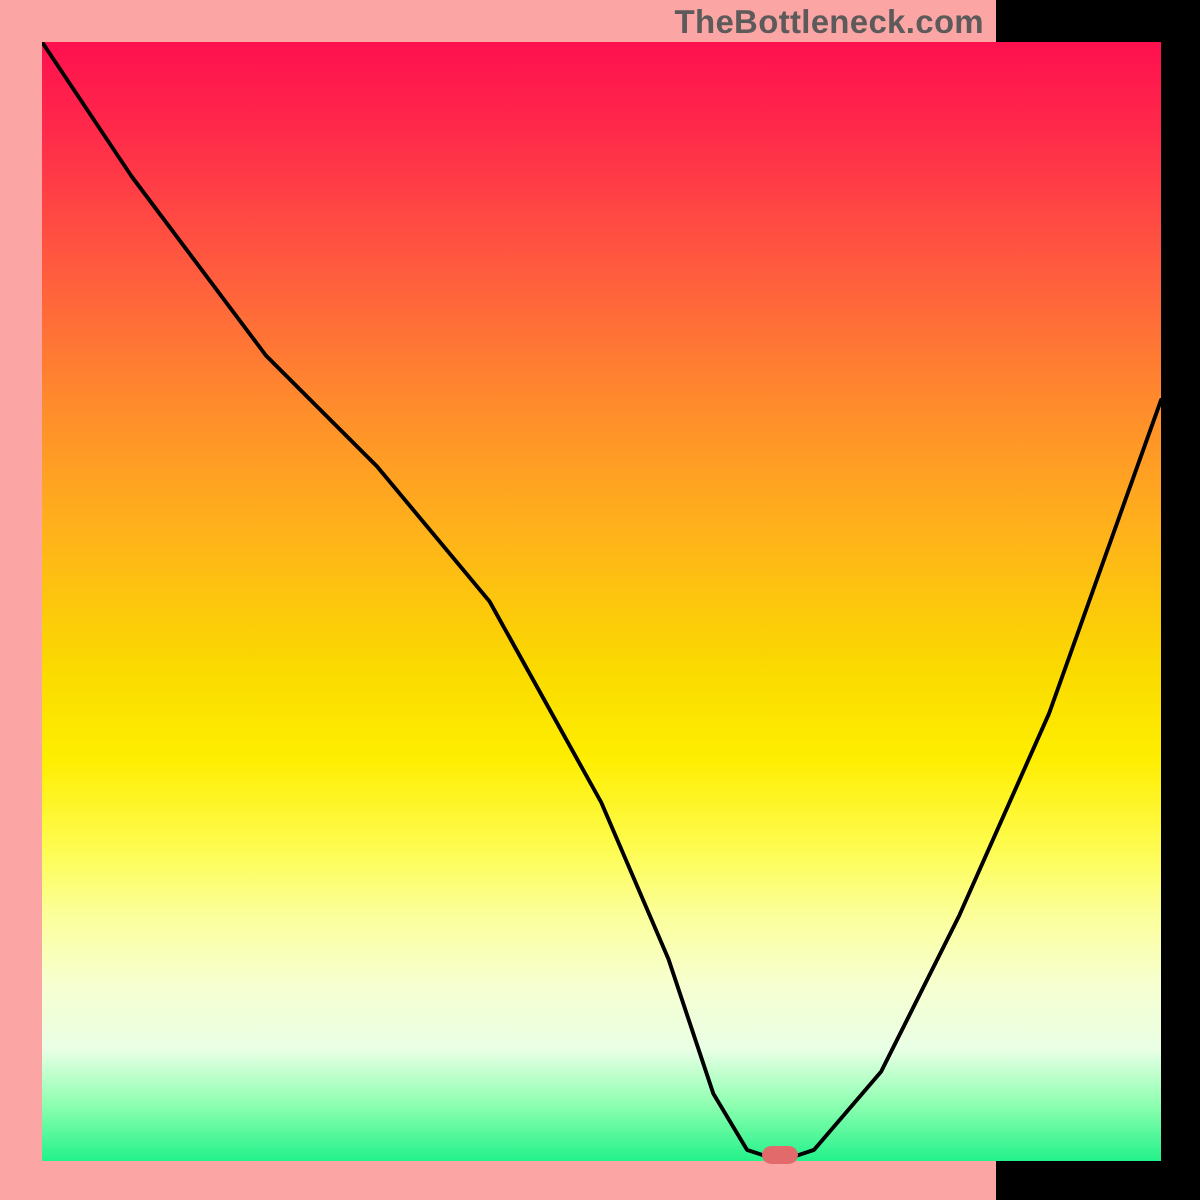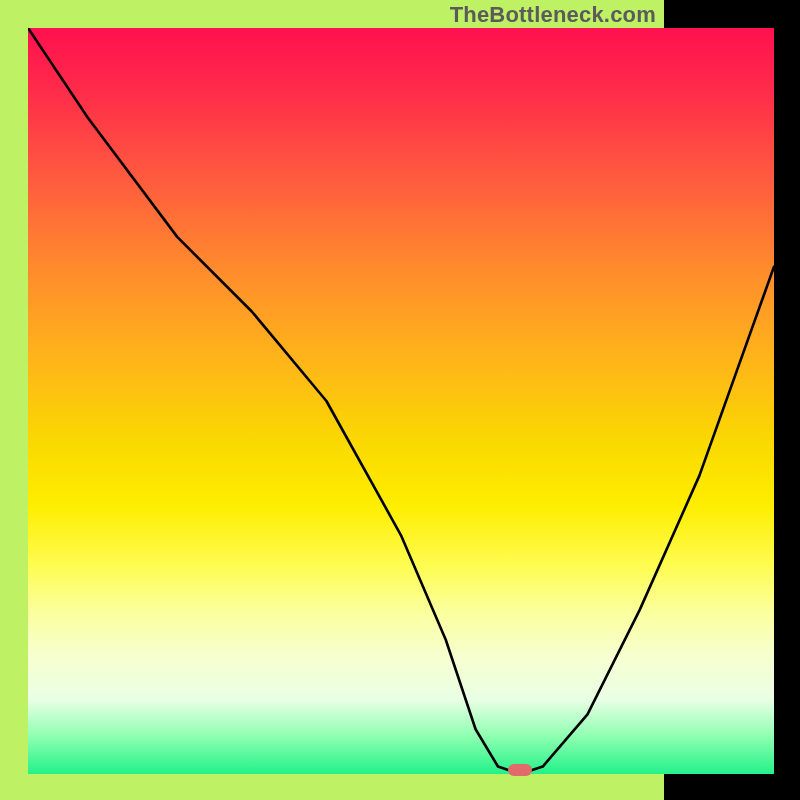--- a/index.html
+++ b/index.html
@@ -8,21 +8,21 @@
     width: 800px;
     height: 800px;
     background: #000;
     overflow: hidden;
     font-family: Arial, Helvetica, sans-serif;
   }
   .frame {
     position: relative;
     width: 664px;
     height: 800px;
-    background: #bef264;
+    background: #fca5a5;
   }
   .watermark {
     position: absolute;
     top: 2px;
     right: 8px;
     color: #5c5a5a;
     font-size: 22px;
     font-weight: 600;
     letter-spacing: 0.2px;
     z-index: 5;

